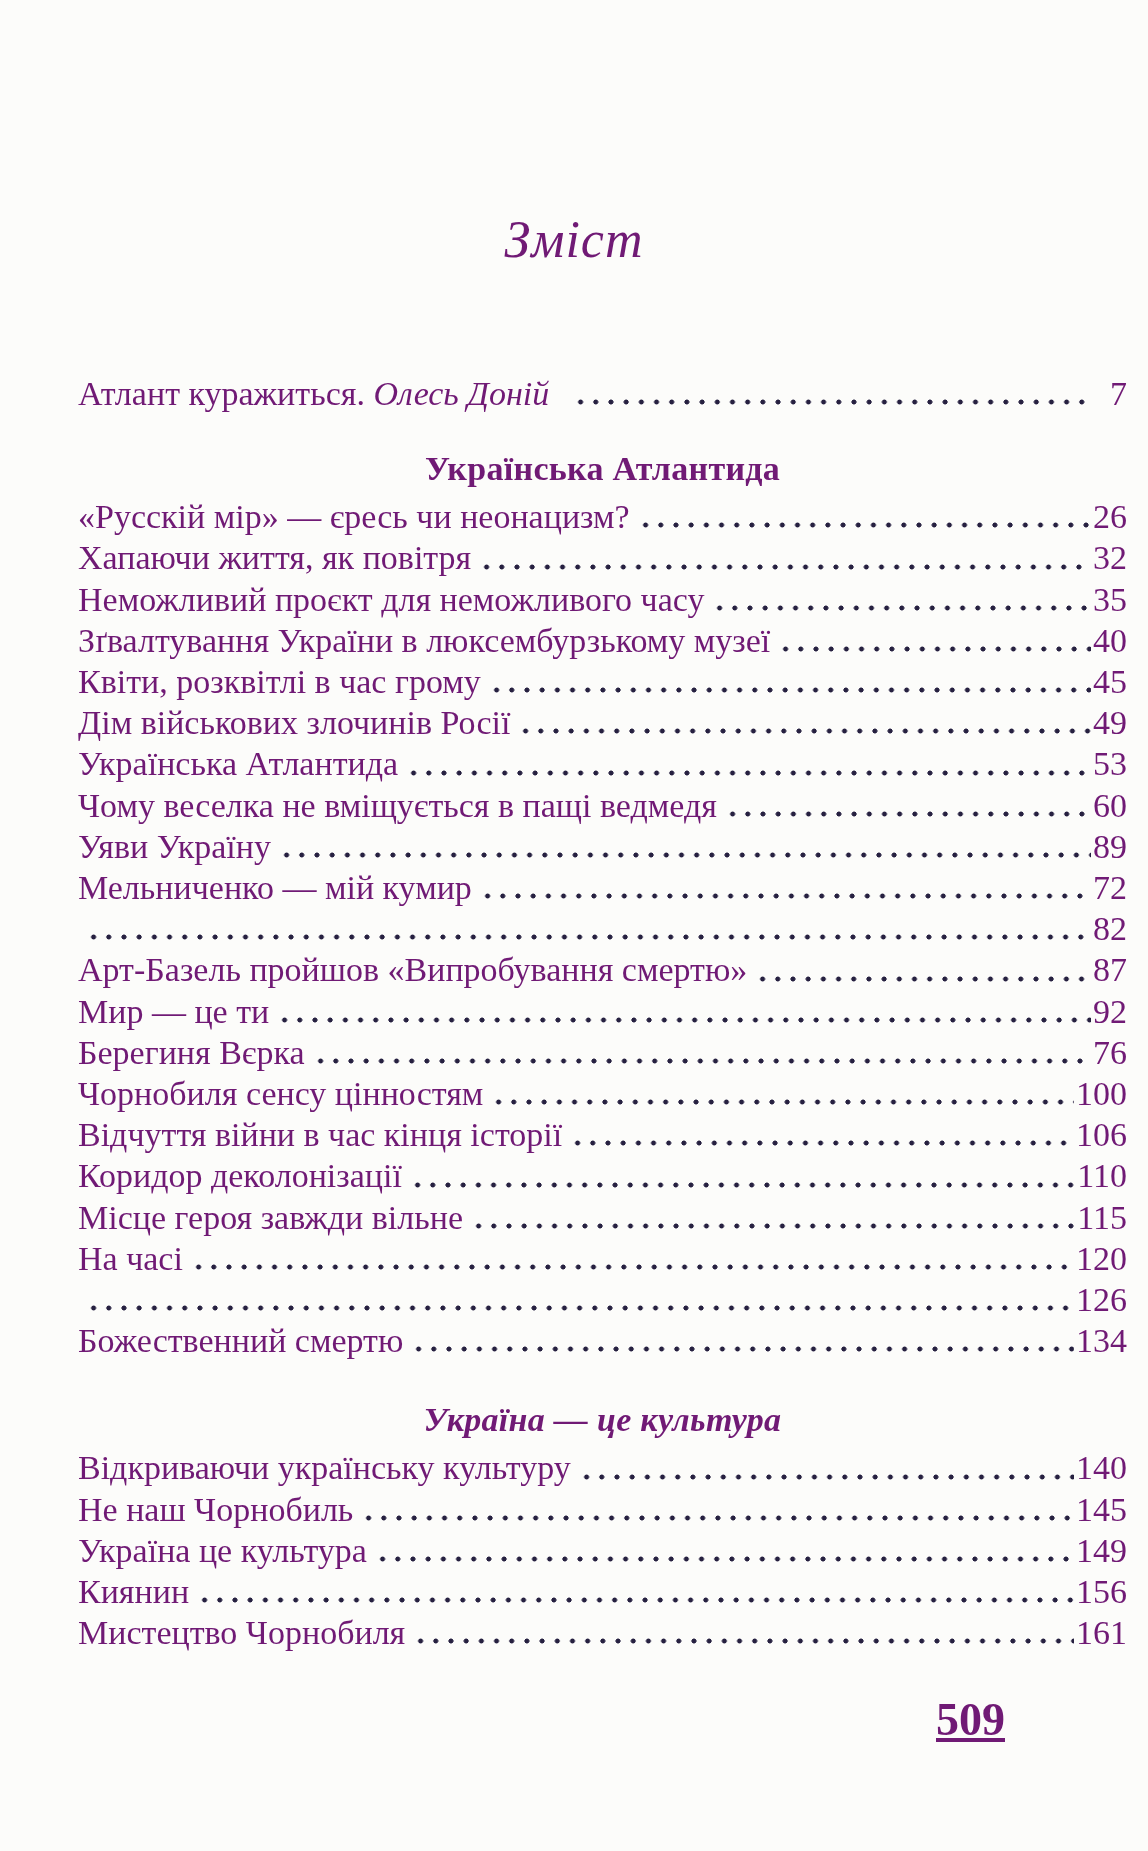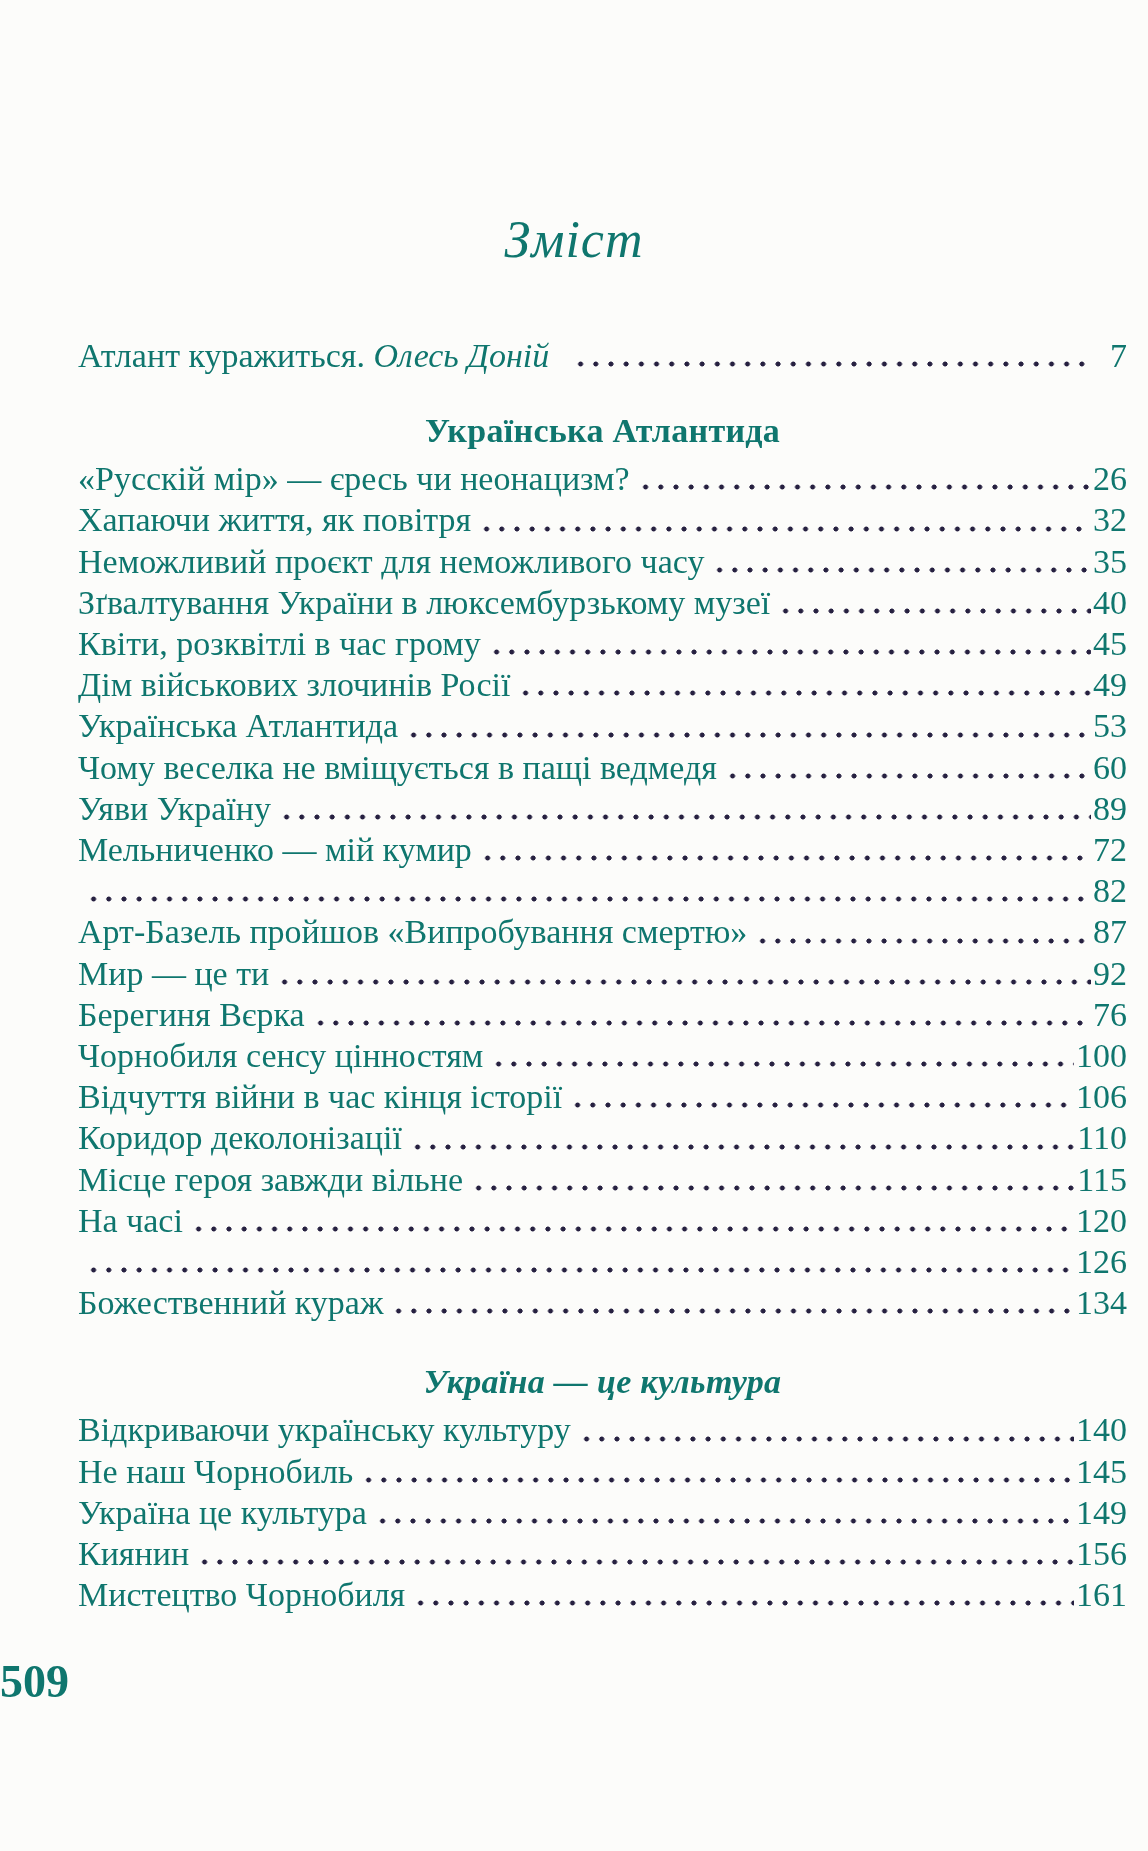--- a/index.html
+++ b/index.html
@@ -6,21 +6,21 @@
     margin: 0;
     padding: 0;
     background: #e9e9e7;
   }
   .page {
     position: relative;
     width: 1148px;
     height: 1851px;
     margin: 0 auto;
     background: #fcfcfa;
-    color: #0f766e;
+    color: #701a75;
     font-family: "Liberation Serif", "DejaVu Serif", serif;
     overflow: hidden;
     box-sizing: border-box;
   }
   .book-title {
     margin: 0;
     padding-top: 212px;
     font-size: 52px;
     line-height: 56px;
     font-weight: normal;
@@ -32,21 +32,21 @@
     margin: 0 21px 0 78px; 
   }
   .toc-row {
     display: flex;
     align-items: baseline;
     font-size: 34px;
     line-height: 41.2px;
     white-space: nowrap;
   }
   .toc-row.front {
-    margin-top: 67px;
+    margin-top: 105px;
     gap: 16px;
   }
   .toc-title { flex: 0 0 auto; }
   .toc-author { font-style: italic; }
   .dots {
     flex: 1 1 auto;
     min-width: 14px;
     align-self: stretch;
     margin-left: 5px;
     margin-right: 2px;
@@ -66,25 +66,26 @@
   }
   .section-heading.second {
     margin-top: 38px;
     font-style: italic;
   }
   .folio {
     margin-top: 44px;
     font-size: 46px;
     line-height: 46px;
     font-weight: bold;
-    text-align: left;
+    text-align: right;
     
     padding-right: 143px;
-    padding-left: 0;
+    padding-left: 16px;
     box-sizing: border-box;
+    text-decoration: underline;
   }
 </style>
 </head>
 <body>
 
 <div class="page">
   <h1 class="book-title">Зміст</h1>
   <main class="toc" id="toc-root">
       <div class="toc-row front">
         <span class="toc-title">Атлант куражиться. <em class="toc-author">Олесь Доній</em></span>
@@ -184,21 +185,21 @@
       <div class="toc-row">
         <span class="toc-title">На часі</span>
         <span class="dots"></span>
         <span class="pg">120</span>
       </div>
       <div class="toc-row">
         <span class="dots"></span>
         <span class="pg">126</span>
       </div>
       <div class="toc-row">
-        <span class="toc-title">Божественний кураж</span>
+        <span class="toc-title">Божественний смертю</span>
         <span class="dots"></span>
         <span class="pg">134</span>
       </div>
       <h2 class="section-heading second">Україна — це культура</h2>
       <div class="toc-row">
         <span class="toc-title">Відкриваючи українську культуру</span>
         <span class="dots"></span>
         <span class="pg">140</span>
       </div>
       <div class="toc-row">

